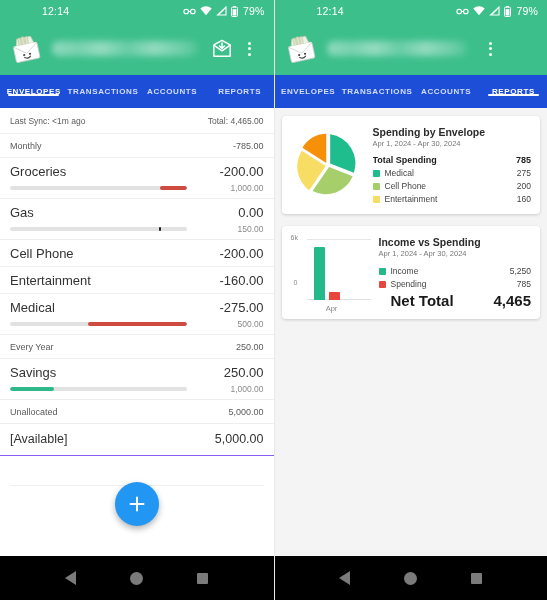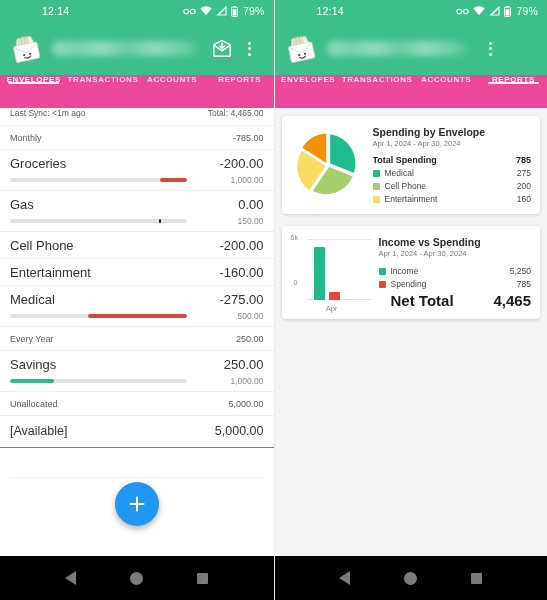--- a/index.html
+++ b/index.html
@@ -33,33 +33,33 @@
                  rgba(255,255,255,.10) 100%);
               filter:blur(3px); }
   .apptitle.short { max-width:140px; }
   .ab-icon { width:28px; height:28px; display:flex; align-items:center;
              justify-content:center; flex:0 0 auto; }
   .dots { display:flex; flex-direction:column; gap:2.5px; align-items:center;
           width:20px; }
   .dots i { width:3px; height:3px; border-radius:50%; background:#fff; display:block; }
 
   
-  .tabs { height:33px; background:#ec4899; display:flex; align-items:flex-start;
+  .tabs { height:33px; background:#1d4ed8; display:flex; align-items:center;
           flex:0 0 auto; position:relative; overflow:hidden; }
   .tab { flex:1 1 0; display:flex; align-items:center; justify-content:center;
          color:rgba(255,255,255,.80); font-size:8px; font-weight:bold;
          letter-spacing:.6px; position:relative; white-space:nowrap; }
   .tab.active { color:#fff; }
   .tab.active::after { content:""; position:absolute; left:12%; right:12%;
                        bottom:0; height:2.5px; background:#fff; border-radius:2px; }
 
   
   .body-left { flex:1 1 auto; background:#fff; overflow:hidden; position:relative; }
   .syncrow { display:flex; justify-content:space-between; align-items:center;
-             padding:0 10px 7px; font-size:8.5px; color:#5a5a5a;
+             padding:8px 10px 7px; font-size:8.5px; color:#5a5a5a;
              border-bottom:1px solid #eee; }
   .grouprow { display:flex; justify-content:space-between; align-items:center;
               padding:7px 10px 6px; font-size:9px; color:#5a5a5a;
               border-bottom:1px solid #eee; }
 
   .env { padding:6px 10px 5px; border-bottom:1px solid #eee; }
   .env-top { display:flex; justify-content:space-between; align-items:baseline; }
   .env-name { font-size:13px; color:#333; }
   .env-amt { font-size:13px; color:#333; }
   .env-bot { display:flex; align-items:center; margin-top:4px; gap:8px; }

